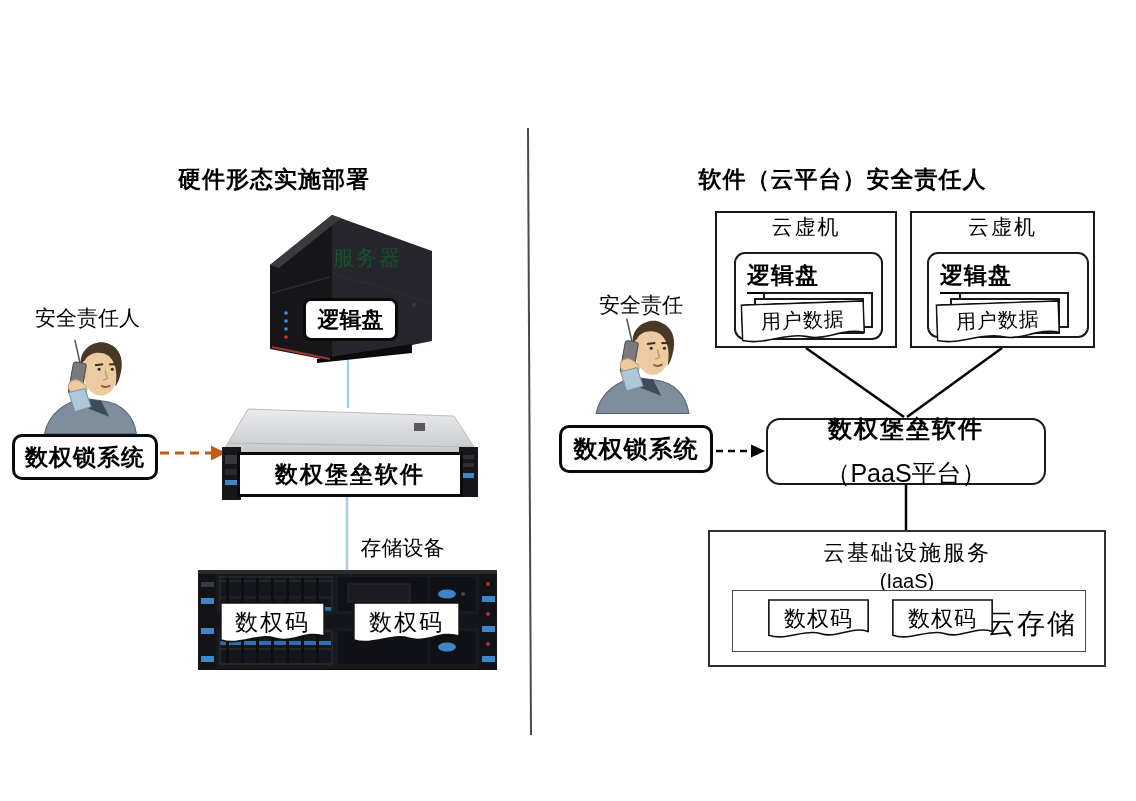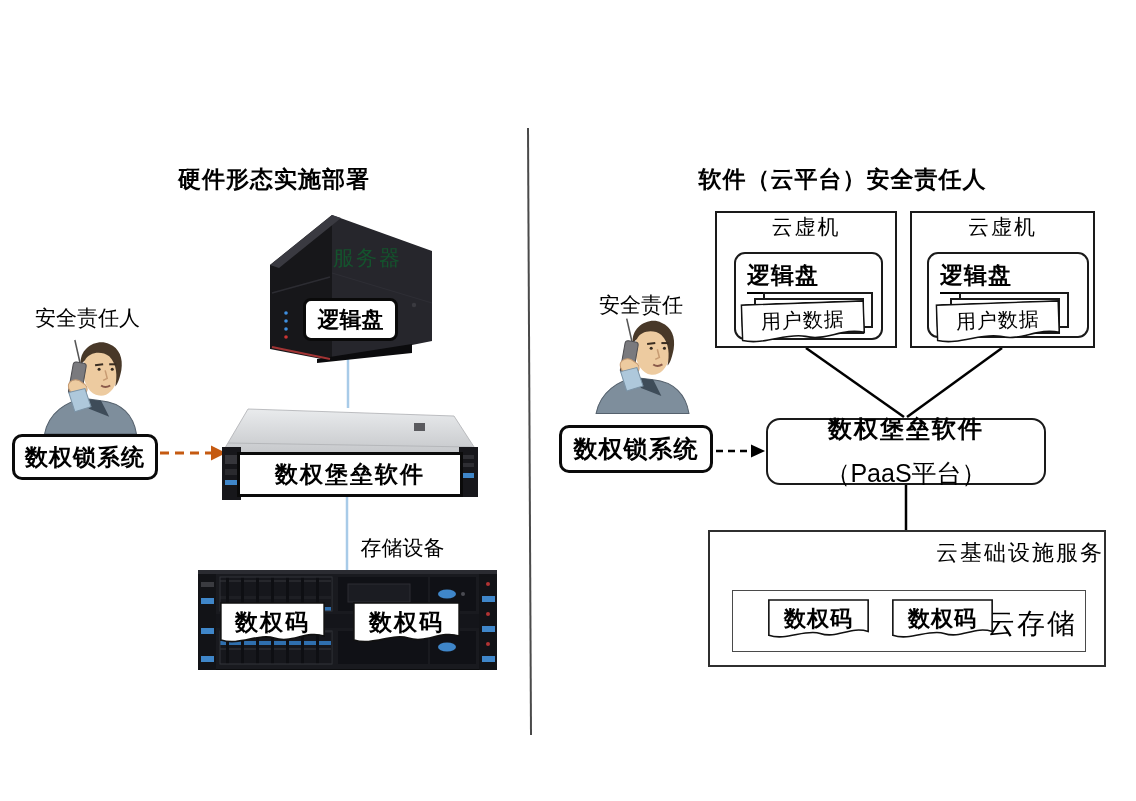--- a/index.html
+++ b/index.html
@@ -16,35 +16,35 @@
 
   .disk-box { background:#fff; border:3px solid #0a0a0a; border-radius:8px; font-weight:bold; font-size:22px; z-index:4; }
   .fortress-box { background:#fff; border:3.5px solid #0a0a0a; font-weight:bold; font-size:23px; letter-spacing:2px; z-index:4; }
 
   .label { font-size:21px; }
   .white-label { color:#14532d; font-size:21px; letter-spacing:2px; z-index:4; }
 
   
   .doc { z-index:5; }
   .doc svg { position:absolute; inset:0; width:100%; height:100%; }
-  .doc span { position:relative; display:block; text-align:center; font-weight:bold; padding-top:5px; z-index:1; }
+  .doc span { position:relative; display:block; text-align:center; font-weight:normal; padding-top:5px; z-index:1; }
 
   
   .vm-box { border:2.2px solid #1a1a1a; background:#fff; z-index:3; }
   .vm-title { display:block; text-align:center; font-size:21px; letter-spacing:2px; }
   .vm-inner { position:absolute; border:2.2px solid #1a1a1a; border-radius:11px; background:#fff; }
   .vm-disk { position:absolute; left:11px; top:6px; font-size:23px; font-weight:bold; border-bottom:2.5px solid #000; padding-bottom:1px; letter-spacing:1px; }
   .sheet { position:absolute; background:#fff; border:2px solid #1a1a1a; }
 
   .paas-box { border:2.5px solid #1a1a1a; border-radius:14px; background:#fff; z-index:3; display:flex; flex-direction:column; align-items:center; justify-content:center; }
   .paas-title { font-size:24px; font-weight:bold; letter-spacing:2px; }
   .paas-sub { font-size:25px; margin-top:12px; }
 
   .iaas-box { border:2.2px solid #2f2f2f; background:#fff; z-index:3; }
-  .iaas-title { display:block; text-align:right; font-size:22px; margin-top:6px; letter-spacing:2px; }
+  .iaas-title { display:block; text-align:center; font-size:22px; margin-top:6px; letter-spacing:2px; }
   .iaas-sub { display:block; text-align:center; font-size:20px; margin-top:2px; }
   .iaas-inner { position:absolute; left:22px; top:58px; width:354px; height:62px; border:1.6px solid #4a4a4a; background:#fff; }
   .cloud-storage { position:absolute; right:8px; top:14px; font-size:28px; letter-spacing:2px; }
 
   svg.art { display:block; }
 </style>
 </head>
 <body>
 
 <div id="canvas">
@@ -226,20 +226,21 @@
   </svg>
   <div class="abs round-box lock-box ctr" style="left:559px;top:425px;width:154px;height:48px;z-index:2;font-size:24px">数权锁系统</div>
 
   <div class="abs paas-box" style="left:766px;top:418px;width:280px;height:67px">
     <span class="paas-title">数权堡垒软件</span>
     <span class="paas-sub">（PaaS平台）</span>
   </div>
 
   <div class="abs iaas-box" style="left:708px;top:530px;width:398px;height:137px">
     <span class="iaas-title">云基础设施服务</span>
+    <span class="iaas-sub">(IaaS)</span>
     <div class="iaas-inner">
       <div class="doc" style="position:absolute;left:35px;top:8px;width:101px;height:44px">
         <svg viewBox="0 0 120 46" preserveAspectRatio="none">
           <path d="M1,1 L119,1 L119,34 C98,28 82,42 62,36 C44,31 22,44 1,38 Z" fill="#fff" stroke="#111" stroke-width="1.6" vector-effect="non-scaling-stroke"></path>
         </svg>
         <span style="font-size:22px;letter-spacing:1px">数权码</span>
       </div>
       <div class="doc" style="position:absolute;left:159px;top:8px;width:101px;height:44px">
         <svg viewBox="0 0 120 46" preserveAspectRatio="none">
           <path d="M1,1 L119,1 L119,34 C98,28 82,42 62,36 C44,31 22,44 1,38 Z" fill="#fff" stroke="#111" stroke-width="1.6" vector-effect="non-scaling-stroke"></path>

